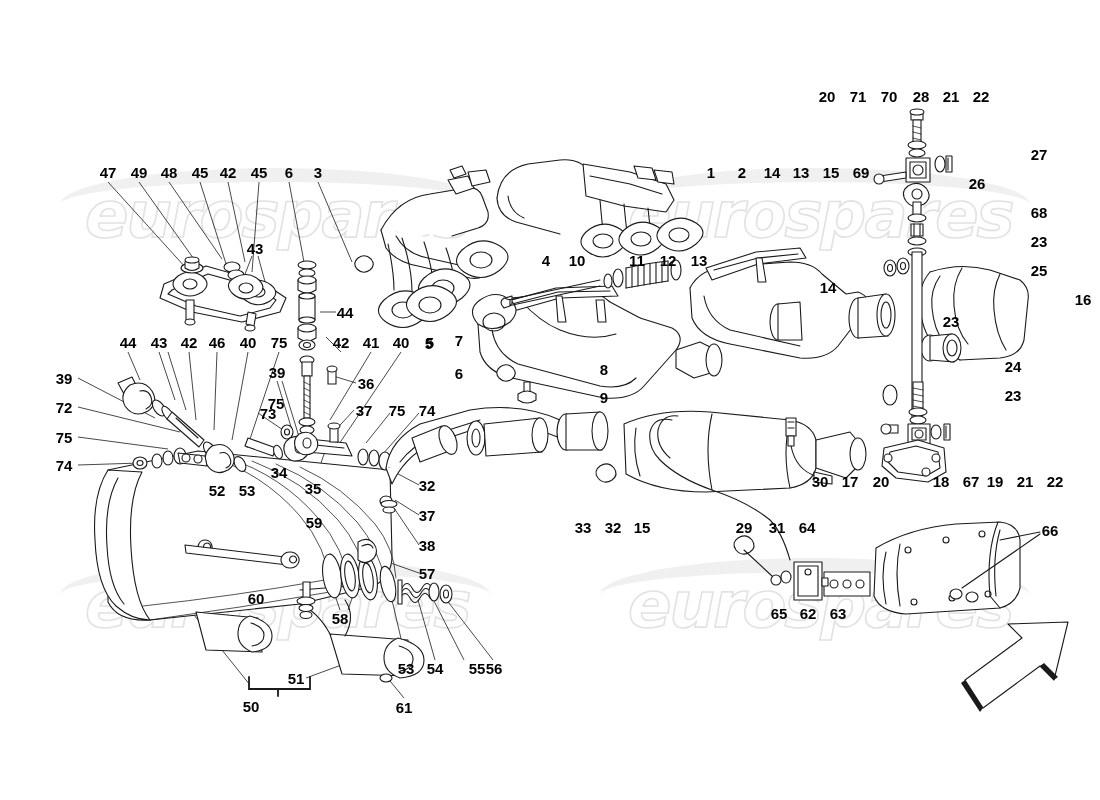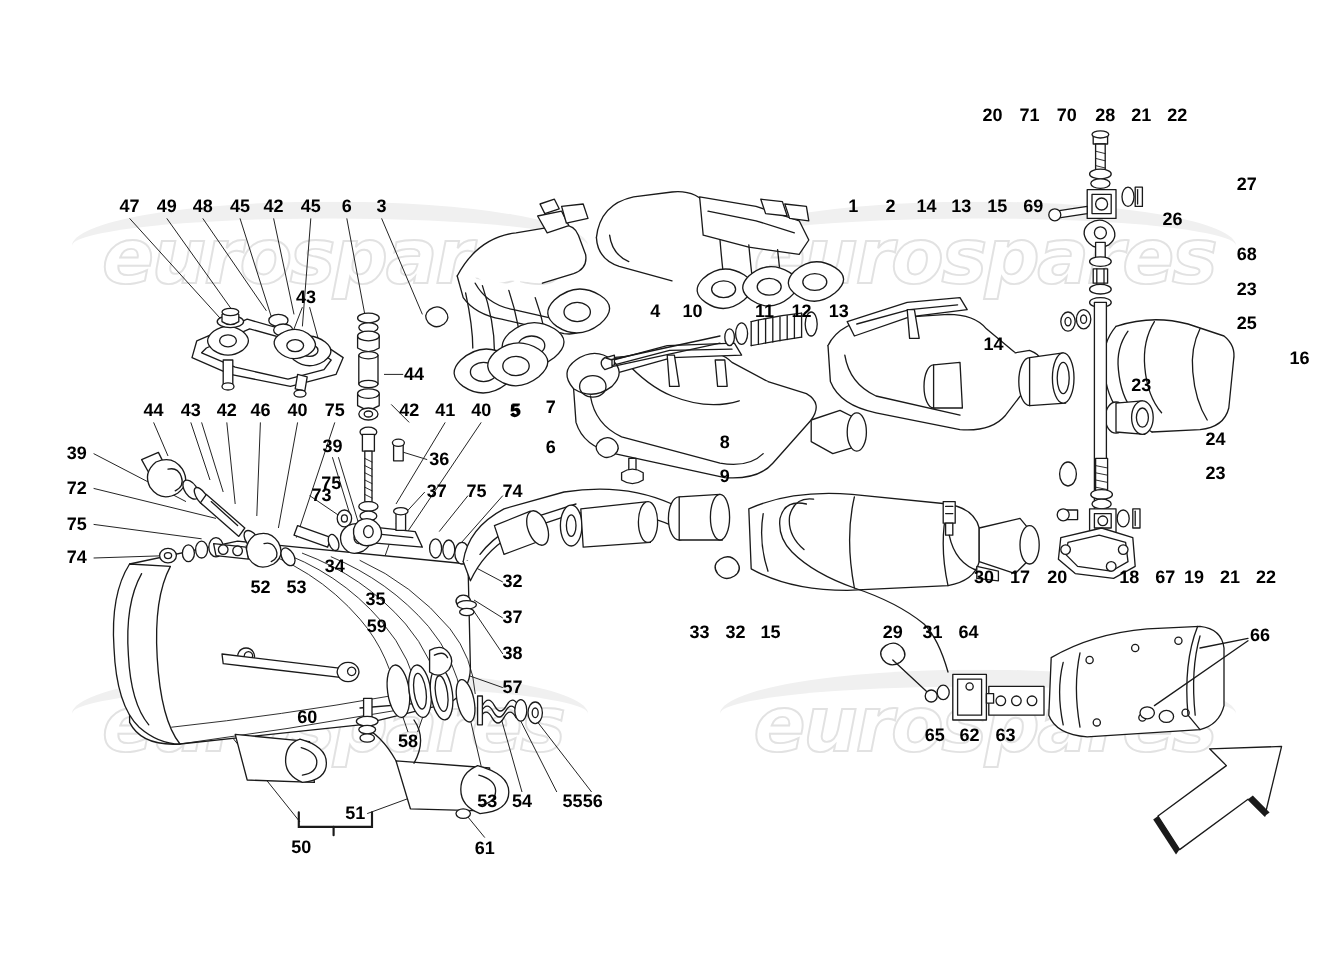--- a/index.html
+++ b/index.html
@@ -642,21 +642,21 @@
       <div class="lbl" style="left: 366px; top: 383px;">36</div>
       <div class="lbl" style="left: 64px; top: 407px;">72</div>
       <div class="lbl" style="left: 276px; top: 403px;">75</div>
       <div class="lbl" style="left: 232px; top: 413px; margin-left: 36px;">73</div>
       <div class="lbl" style="left: 364px; top: 410px;">37</div>
       <div class="lbl" style="left: 397px; top: 410px;">75</div>
       <div class="lbl" style="left: 427px; top: 410px;">74</div>
       <div class="lbl" style="left: 64px; top: 437px;">75</div>
       <div class="lbl" style="left: 64px; top: 465px;">74</div>
       <div class="lbl" style="left: 279px; top: 472px;">34</div>
-      <div class="lbl" style="left: 313px; top: 500px;">35</div>
+      <div class="lbl" style="left: 313px; top: 488px;">35</div>
       <div class="lbl" style="left: 427px; top: 485px;">32</div>
       <div class="lbl" style="left: 217px; top: 490px;">52</div>
       <div class="lbl" style="left: 247px; top: 490px;">53</div>
       <div class="lbl" style="left: 427px; top: 515px;">37</div>
       <div class="lbl" style="left: 314px; top: 522px;">59</div>
       <div class="lbl" style="left: 427px; top: 545px;">38</div>
       <div class="lbl" style="left: 427px; top: 573px;">57</div>
       <div class="lbl" style="left: 256px; top: 598px; text-align: right;">60</div>
       <div class="lbl" style="left: 340px; top: 618px;">58</div>
       <div class="lbl" style="left: 406px; top: 668px;">53</div>

